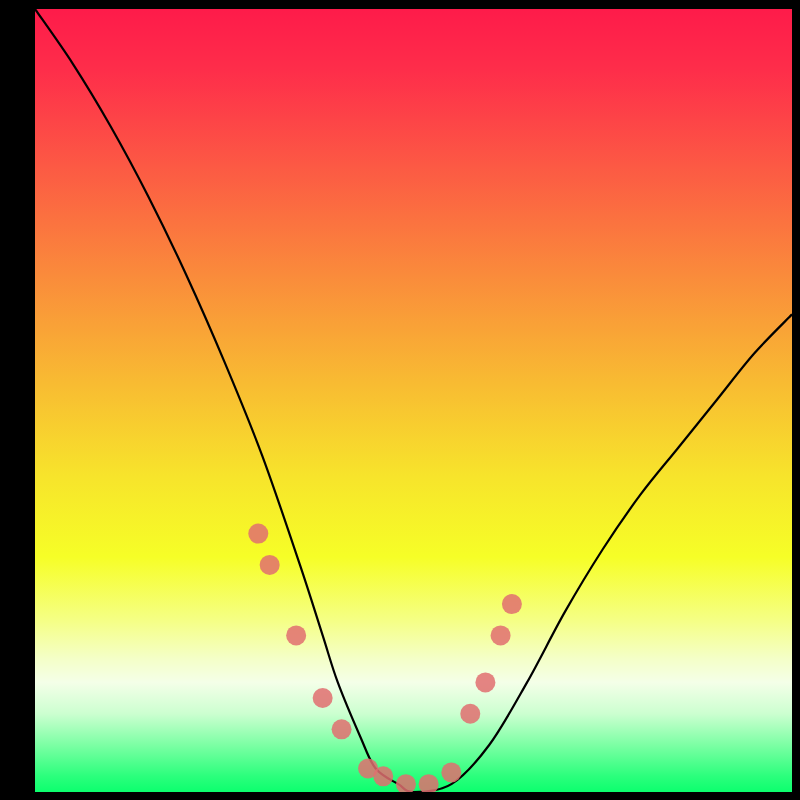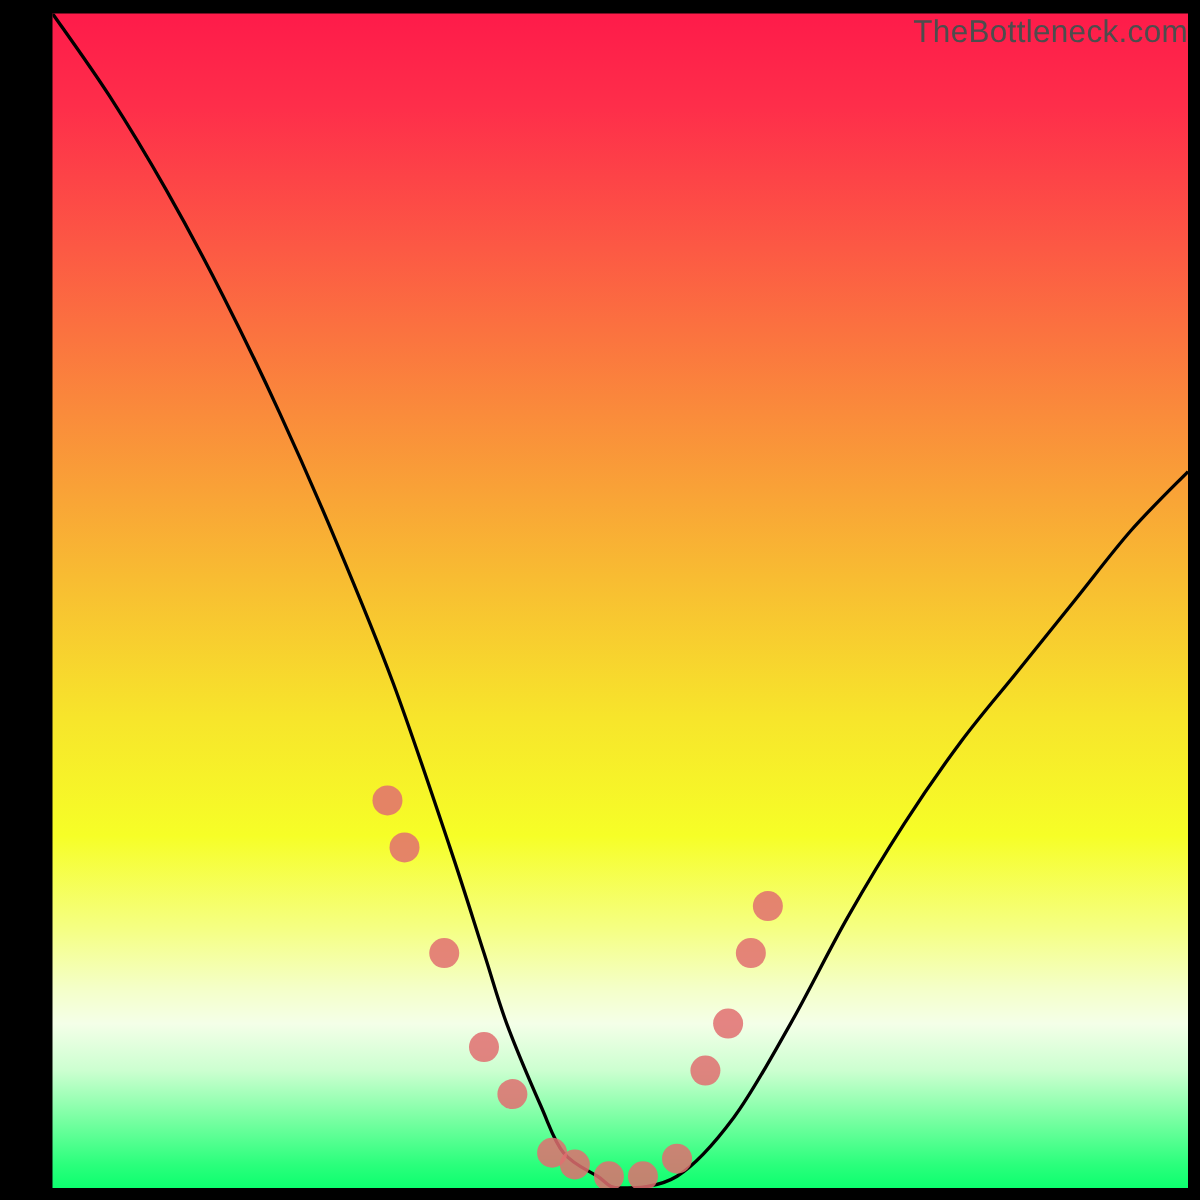--- a/index.html
+++ b/index.html
@@ -75,14 +75,13 @@
           <circle cx="370.93" cy="775.17" r="10" fill="#e06f70" fill-opacity="0.85" stroke="#c25a5b" stroke-width="0"></circle>
           <circle cx="393.64" cy="775.17" r="10" fill="#e06f70" fill-opacity="0.85" stroke="#c25a5b" stroke-width="0"></circle>
           <circle cx="416.35" cy="763.42" r="10" fill="#e06f70" fill-opacity="0.85" stroke="#c25a5b" stroke-width="0"></circle>
           <circle cx="435.27" cy="704.70" r="10" fill="#e06f70" fill-opacity="0.85" stroke="#c25a5b" stroke-width="0"></circle>
           <circle cx="450.41" cy="673.38" r="10" fill="#e06f70" fill-opacity="0.85" stroke="#c25a5b" stroke-width="0"></circle>
           <circle cx="465.56" cy="626.40" r="10" fill="#e06f70" fill-opacity="0.85" stroke="#c25a5b" stroke-width="0"></circle>
           <circle cx="476.91" cy="595.08" r="10" fill="#e06f70" fill-opacity="0.85" stroke="#c25a5b" stroke-width="0"></circle>
         </g>
     </svg>
   </div>
-  <div class="watermark">TheBottleneck.com</div>
 </div>
 
 </body></html>

